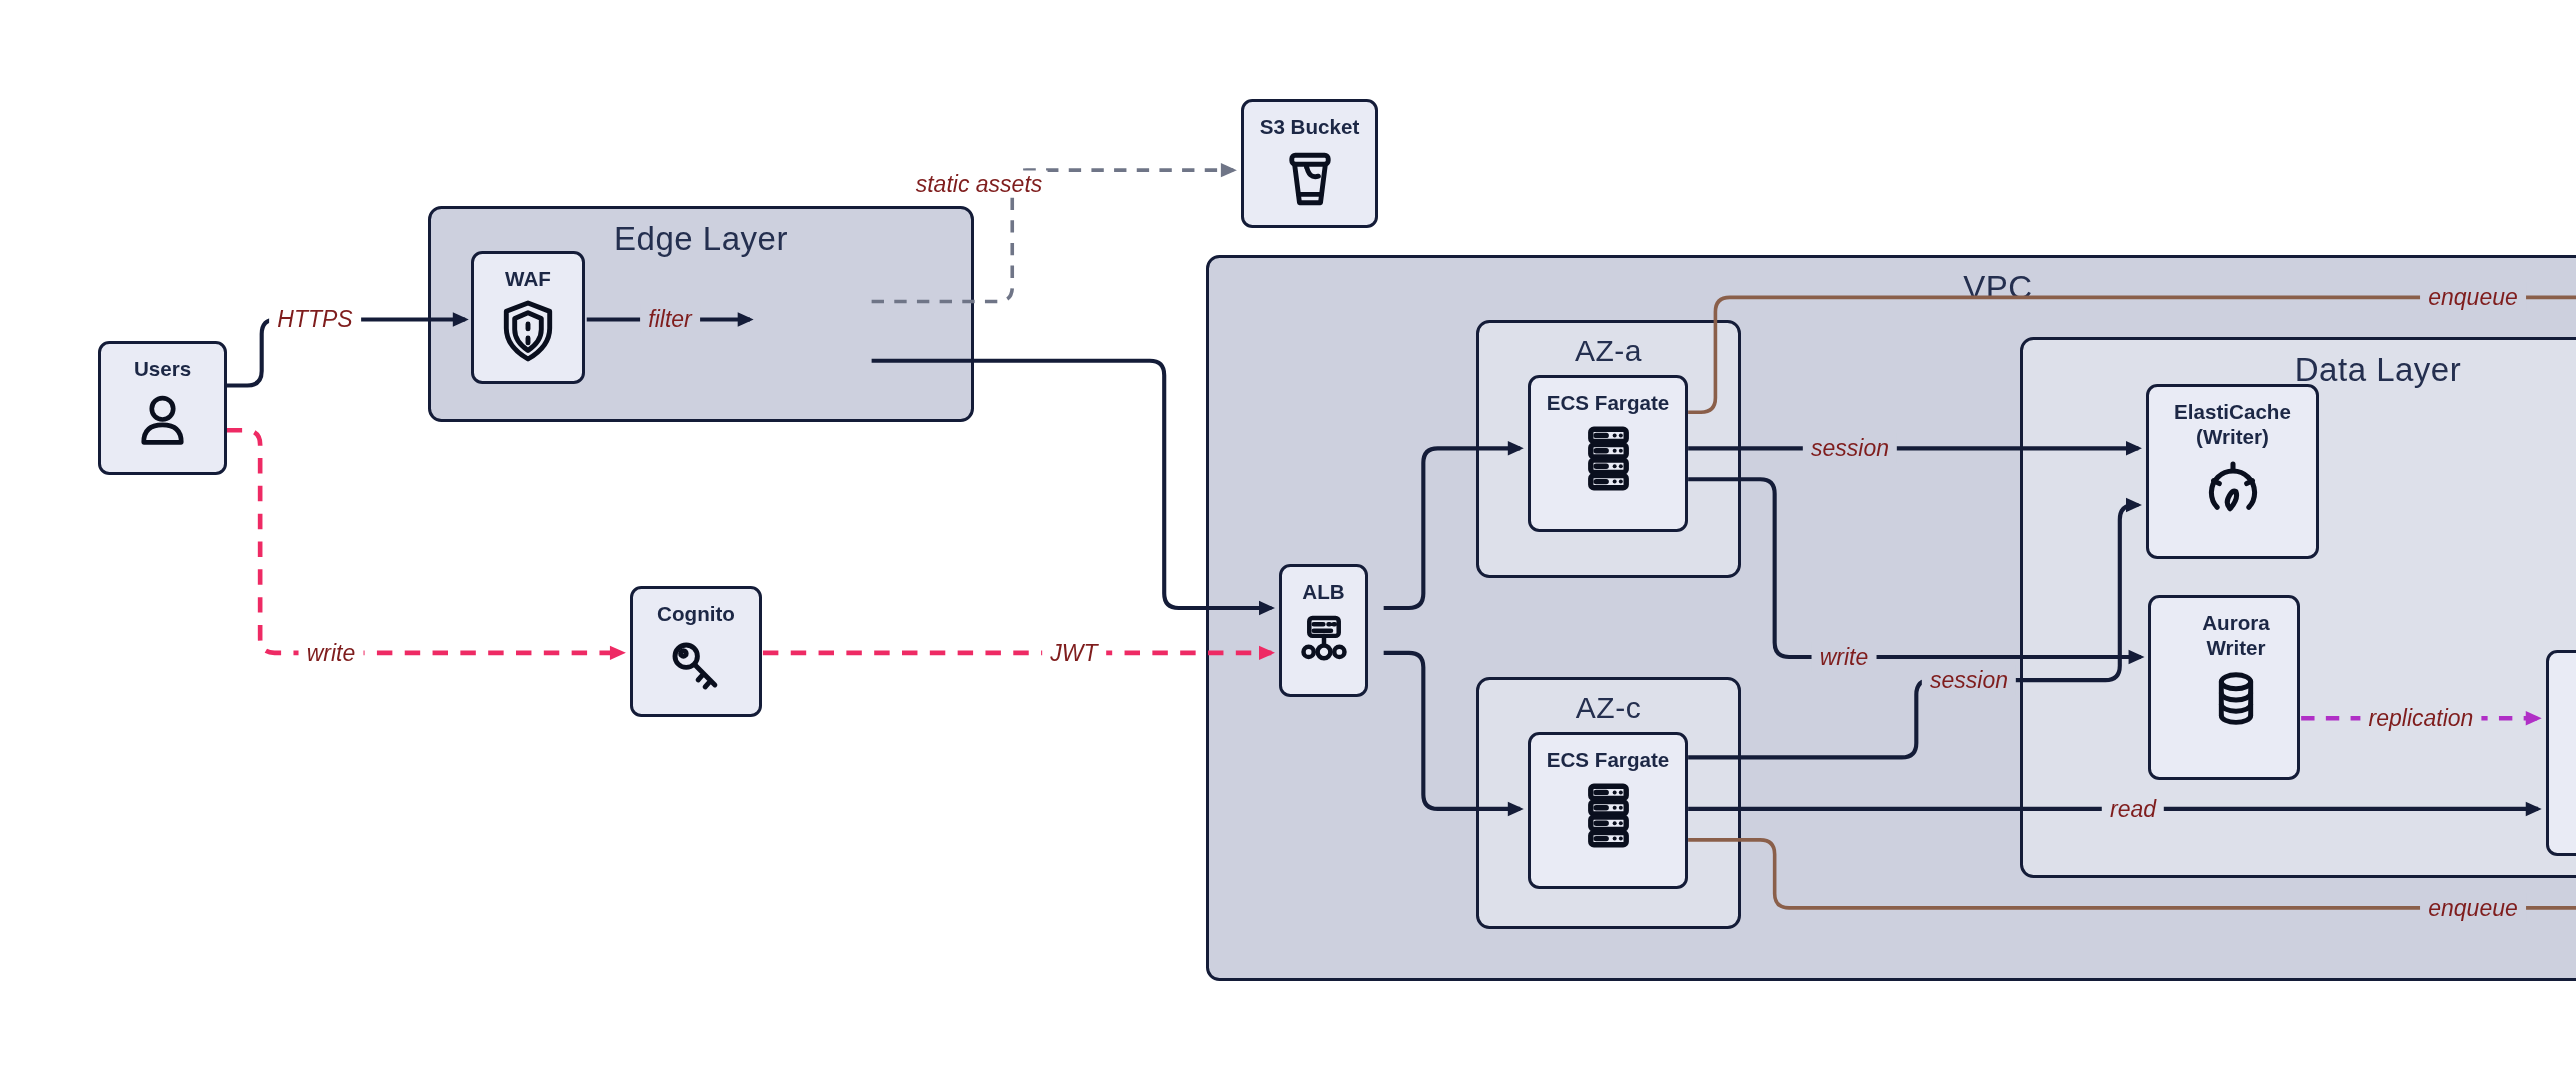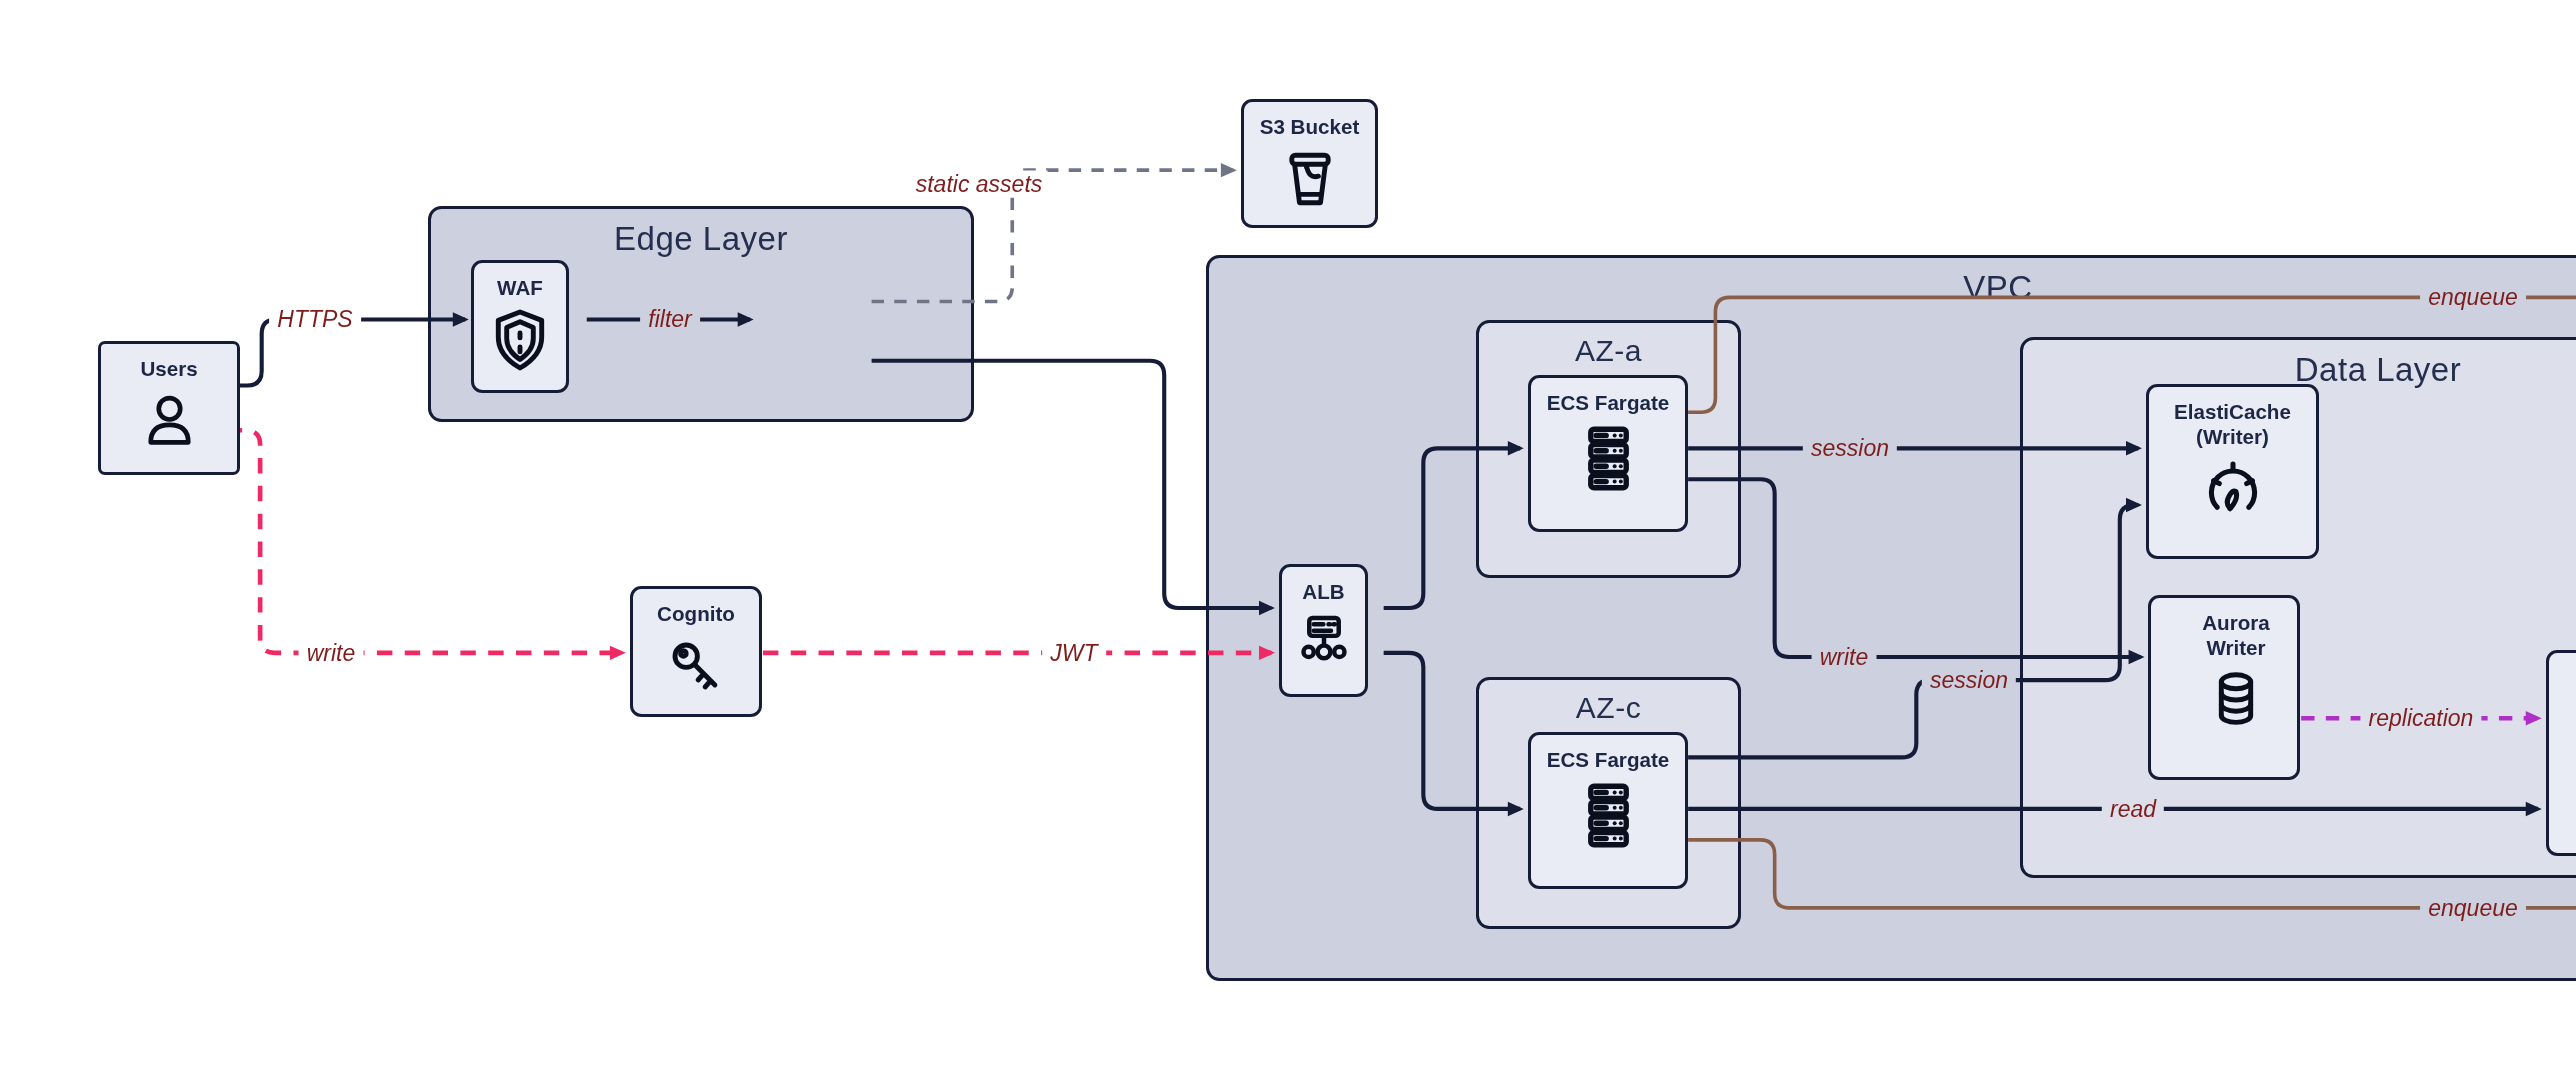--- a/index.html
+++ b/index.html
@@ -18,22 +18,22 @@
   #g-azc{left:1476px;top:677px;width:265px;height:252px;}
   #g-data{left:2020px;top:337px;width:716px;height:541px;}
   #g-aza .gtitle,#g-azc .gtitle{font-size:30px;}
 
   
   .node{position:absolute;background:#e9ebf5;border:3.1px solid #141c38;border-radius:11.3px;
         box-sizing:border-box;display:flex;flex-direction:column;align-items:center;z-index:4;}
   .ntitle{margin-top:13.4px;text-align:center;font-size:20.6px;font-weight:bold;color:#1c2745;line-height:1.2;}
   .icon{flex:1 1 auto;margin:4.1px 0 7.2px 0;}
   .icon svg{display:block;}
-  #n-users{left:98px;top:341px;width:142px;height:134px;border-radius:7px;}
-  #n-waf{left:471px;top:251px;width:98px;height:133px;margin-top:9px;}
+  #n-users{left:98px;top:341px;width:129px;height:134px;}
+  #n-waf{left:471px;top:251px;width:114px;height:133px;}
   #n-cloudfront{left:757px;top:251px;width:113px;height:133px;}
   #n-s3bucket{left:1241px;top:99px;width:137px;height:129px;}
   #n-cognito{left:630px;top:586px;width:132px;height:131px;}
   #n-alb{left:1279px;top:564px;width:89px;height:133px;}
   #n-ecsa{left:1528px;top:375px;width:160px;height:157px;}
   #n-ecsc{left:1528px;top:732px;width:160px;height:157px;}
   #n-elasticache{left:2146px;top:384px;width:173px;height:175px;}
   #n-aurorawriter{left:2148px;top:595px;width:152px;height:185px;padding-left:24px;}
   #n-aurorareader{left:2546px;top:650px;width:170px;height:206px;}
 

